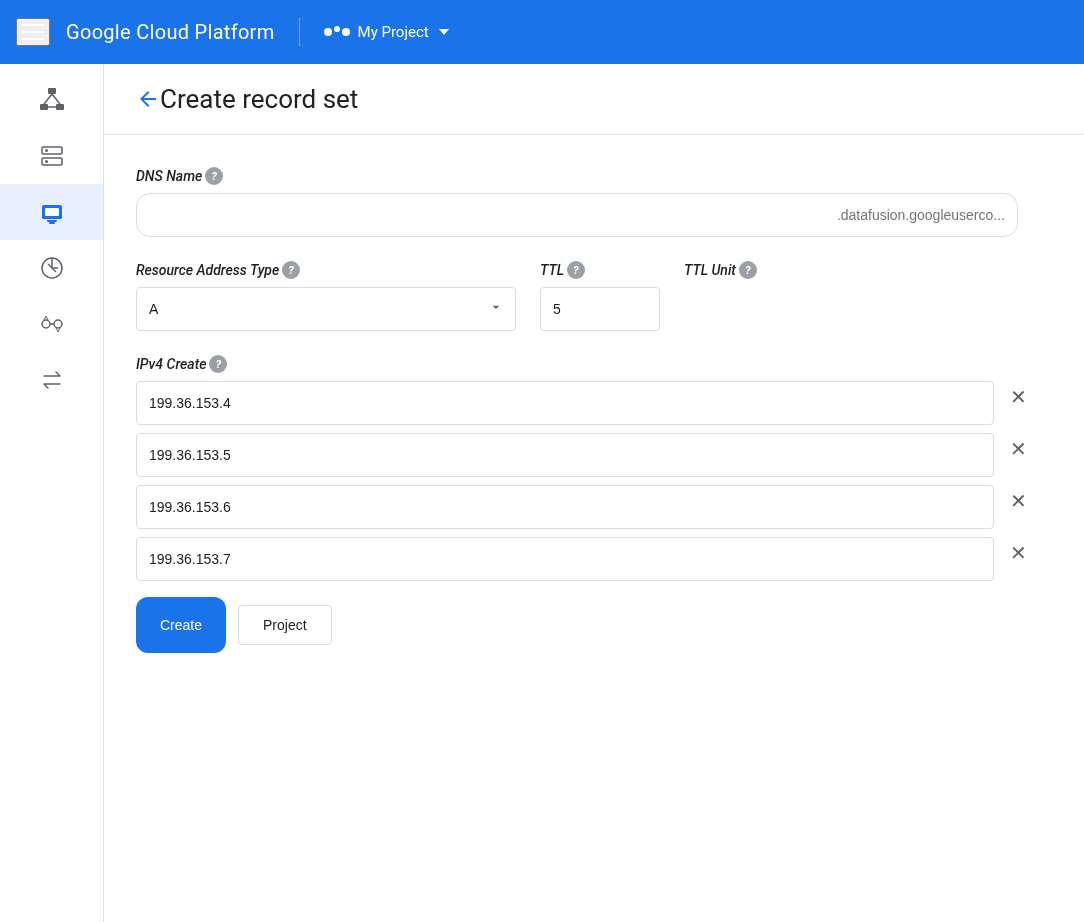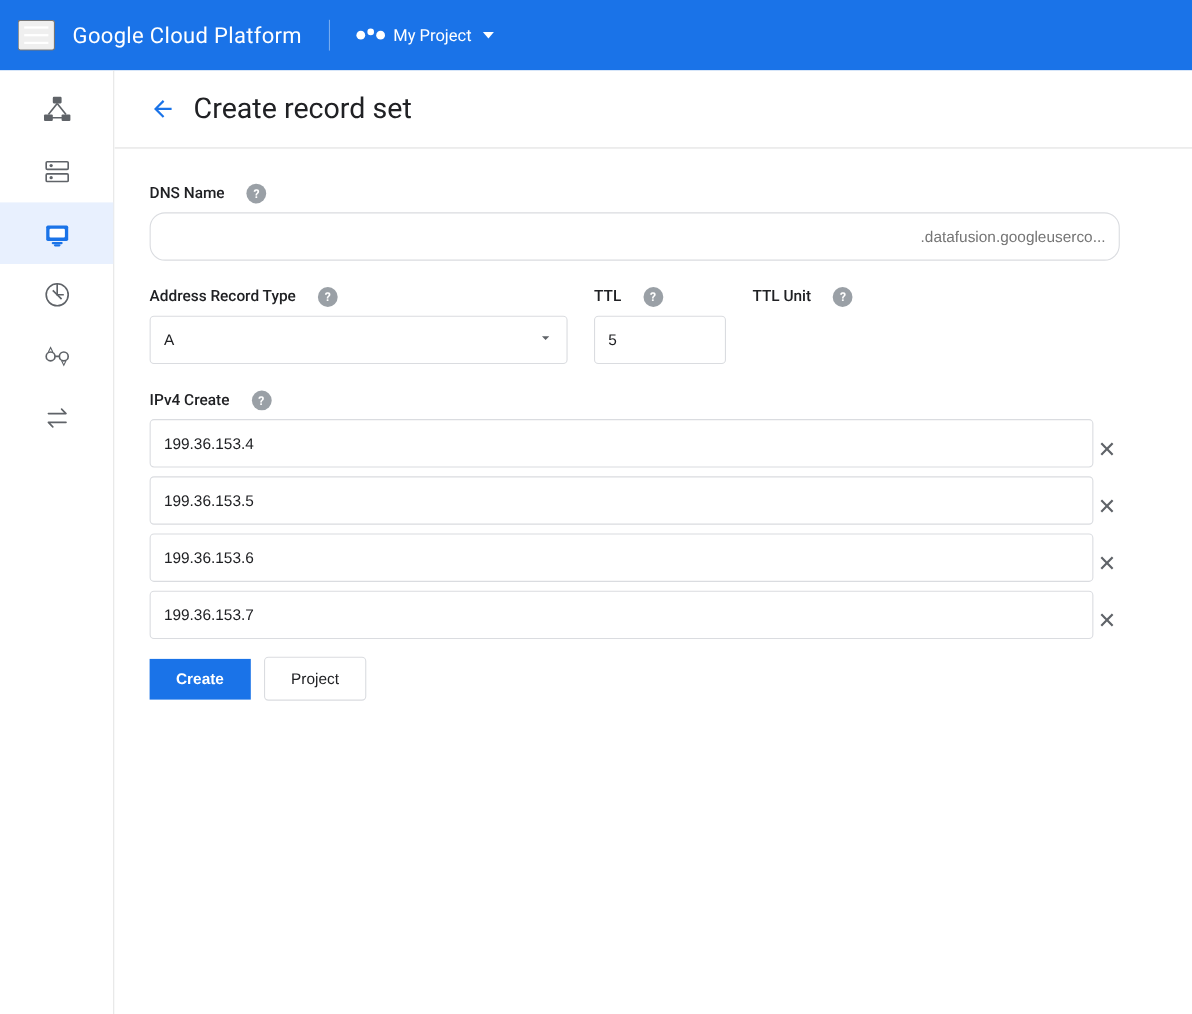--- a/index.html
+++ b/index.html
@@ -121,21 +121,20 @@
       overflow-y: auto;
       padding: 0;
     }
 
     
     .page-header {
       display: flex;
       align-items: center;
       padding: 20px 32px;
       border-bottom: 1px solid #e0e0e0;
-      gap: 16px;
     }
     .back-button {
       color: #1a73e8;
       font-size: 22px;
       cursor: pointer;
       background: none;
       border: none;
       display: flex;
       align-items: center;
     }
@@ -150,25 +149,26 @@
       padding: 32px 32px;
     }
 
     .form-row {
       margin-bottom: 24px;
     }
 
     .field-label {
       display: flex;
       align-items: center;
-      gap: 20px;
+      gap: 3px;
       font-size: 14px;
       font-weight: 500;
       color: #202124;
       margin-bottom: 8px;
+      font-style: italic;
     }
     .help-icon {
       width: 18px;
       height: 18px;
       border-radius: 50%;
       background: #9aa0a6;
       color: white;
       font-size: 11px;
       display: flex;
       align-items: center;
@@ -250,21 +250,22 @@
       outline: none;
     }
 
     
     .ipv4-section {
       margin-bottom: 16px;
     }
 
     .ip-row {
       display: flex;
-      align-items: flex-end;
+      align-items: flex-start;
+      gap: 12px;
       margin-bottom: 8px;
     }
     .ip-input {
       flex: 1;
       max-width: 858px;
       height: 44px;
       border: 1px solid #dadce0;
       border-radius: 4px;
       padding: 0 12px;
       font-size: 14px;
@@ -305,25 +306,25 @@
     
     .action-row {
       display: flex;
       gap: 12px;
       align-items: center;
     }
     .btn-create {
       background: #1a73e8;
       color: white;
       border: none;
-      border-radius: 0;
+      border-radius: 12px;
       padding: 0 24px;
-      height: 37px;
-      font-size: 14px;
-      font-weight: 700;
+      height: 56px;
+      font-size: 14px;
+      font-weight: 400;
       cursor: pointer;
     }
     .btn-cancel {
       background: white;
       color: #202124;
       border: 1px solid #dadce0;
       border-radius: 4px;
       padding: 0 24px;
       height: 40px;
       font-size: 14px;
@@ -435,21 +436,21 @@
         <div class="field-label">
           <span>DNS Name</span>
           <div class="help-icon">?</div>
         </div>
         <input type="text" class="text-input" placeholder=".datafusion.googleuserco..." style="">
       </div>
 
       <div class="record-type-row">
         <div class="record-type-field">
           <div class="field-label">
-            <span>Address Record Type</span>
+            <span>Resource Address Type</span>
             <div class="help-icon">?</div>
           </div>
           <div class="select-wrapper">
             <select class="select-input">
               <option value="A">A</option>
               <option value="AAAA">AAAA</option>
               <option value="CNAME">CNAME</option>
               <option value="MX">MX</option>
               <option value="NS">NS</option>
               <option value="PTR">PTR</option>

